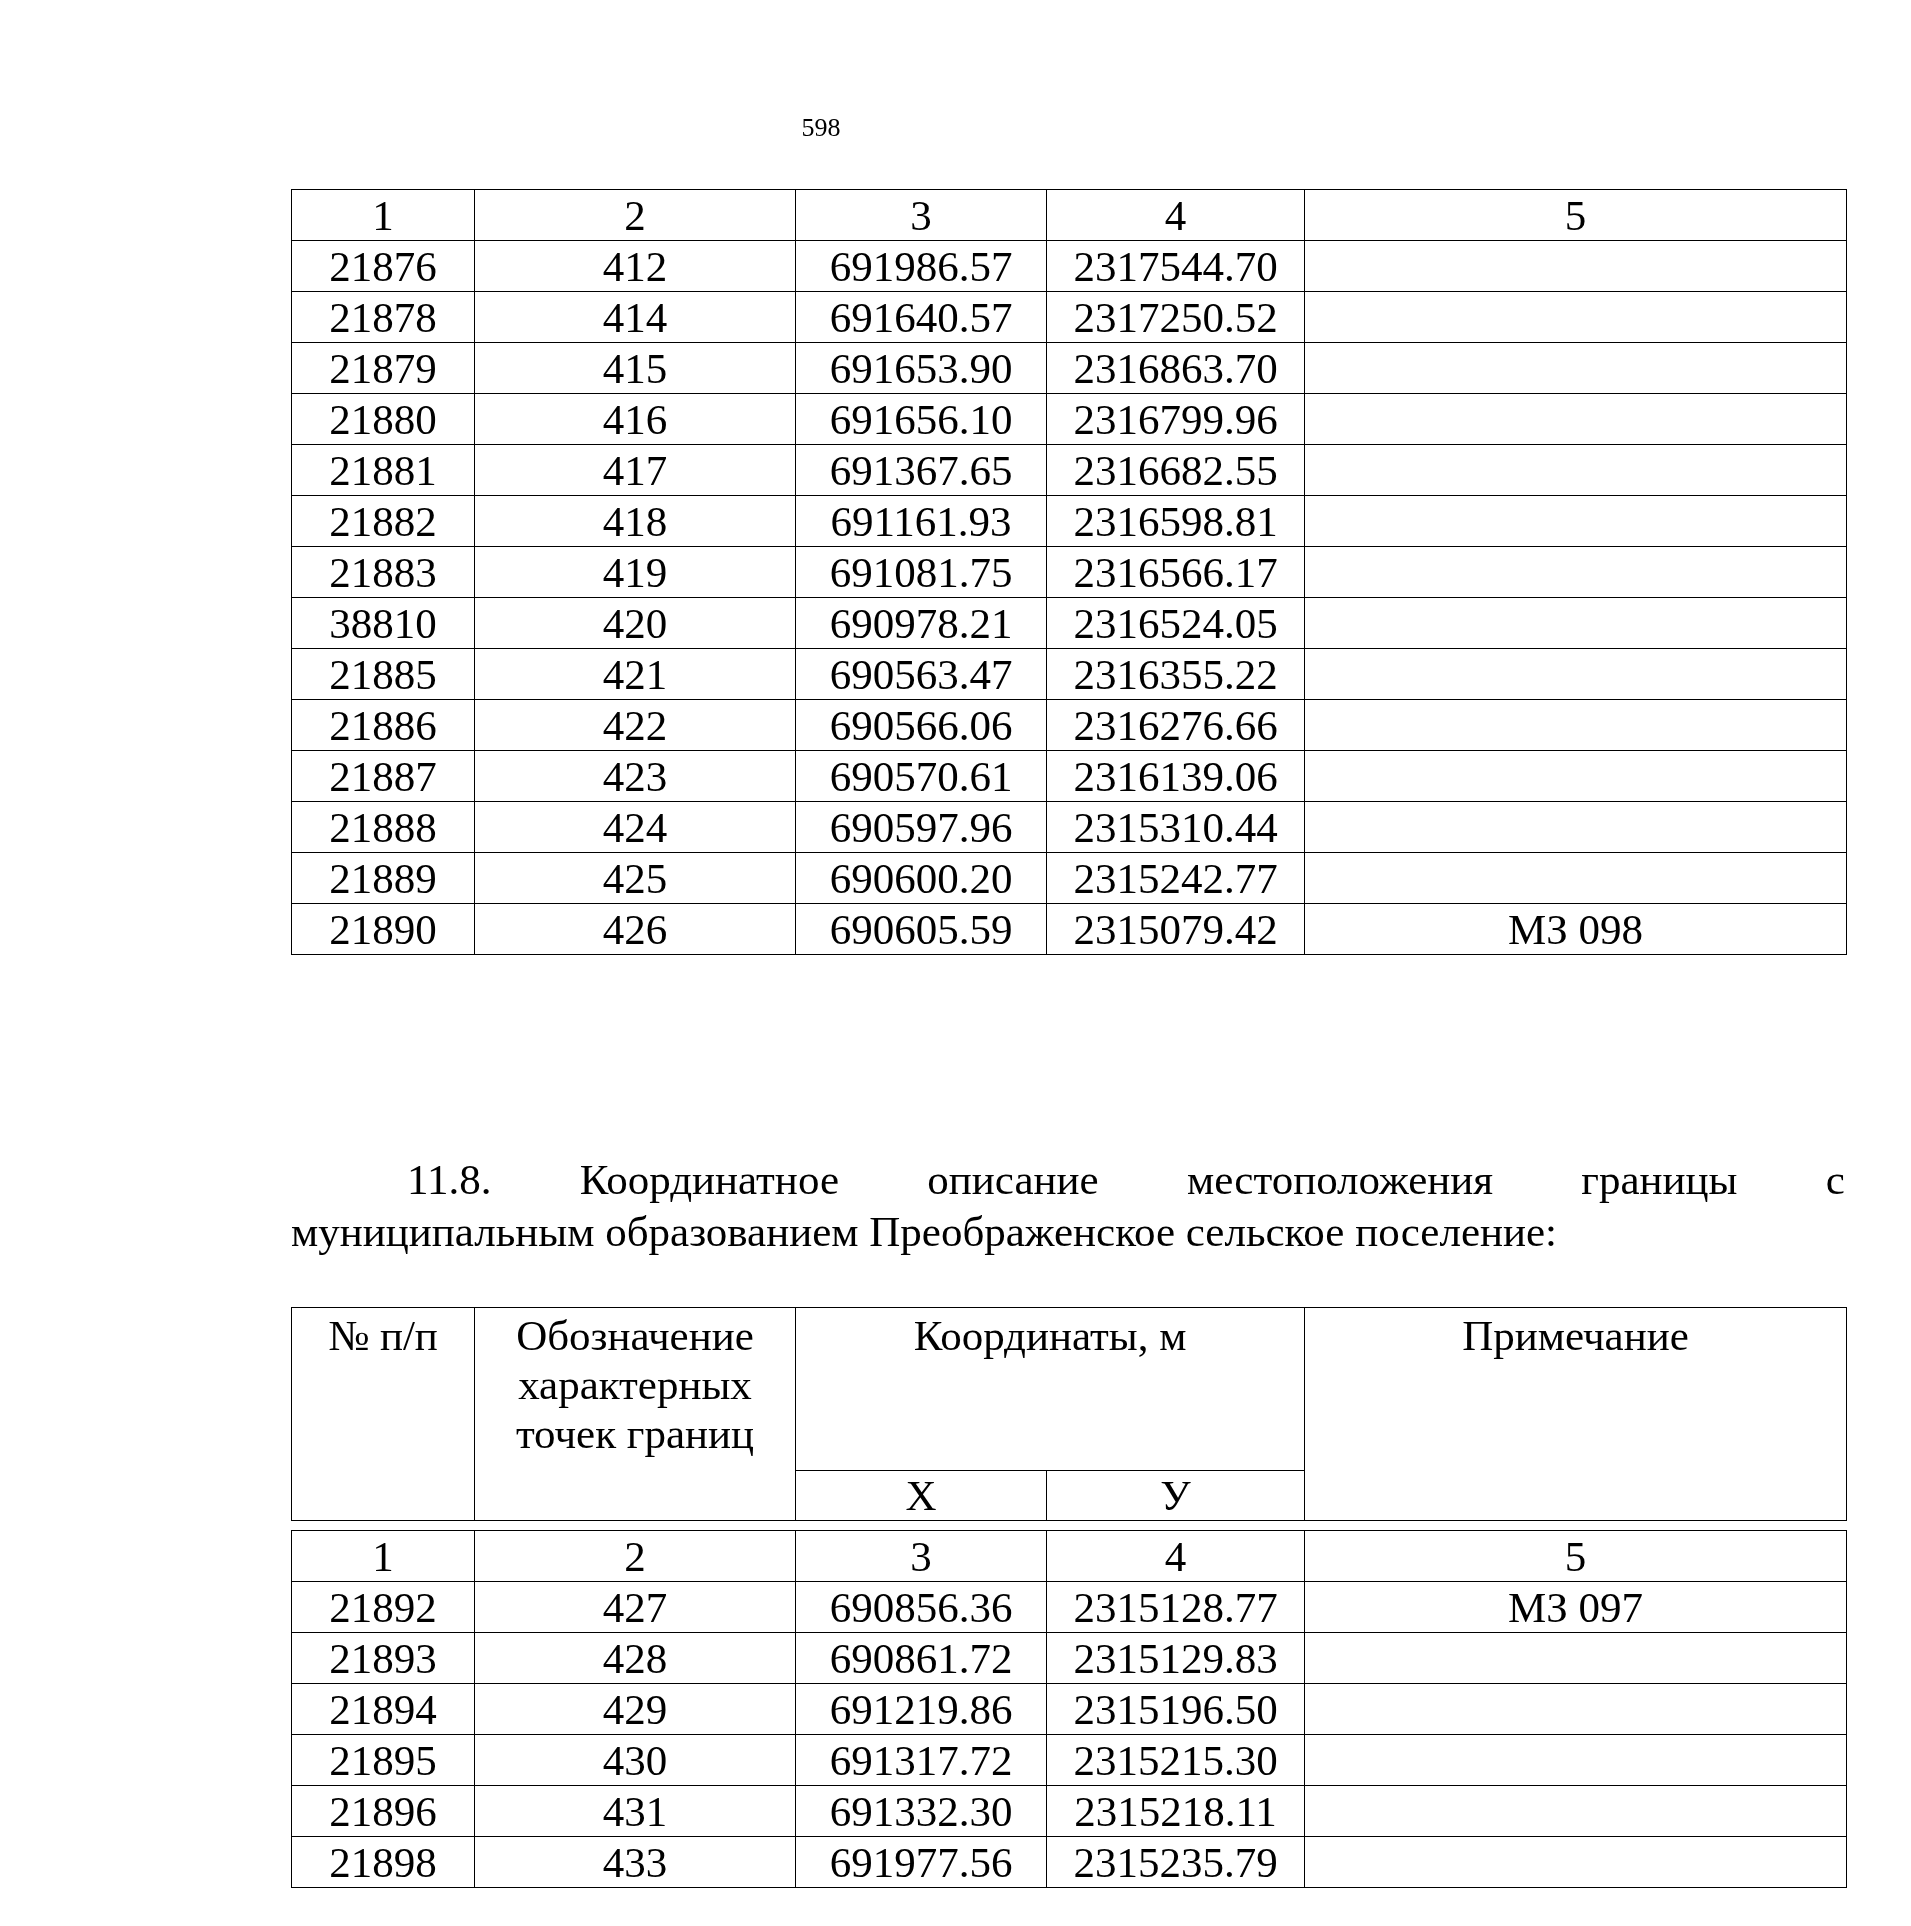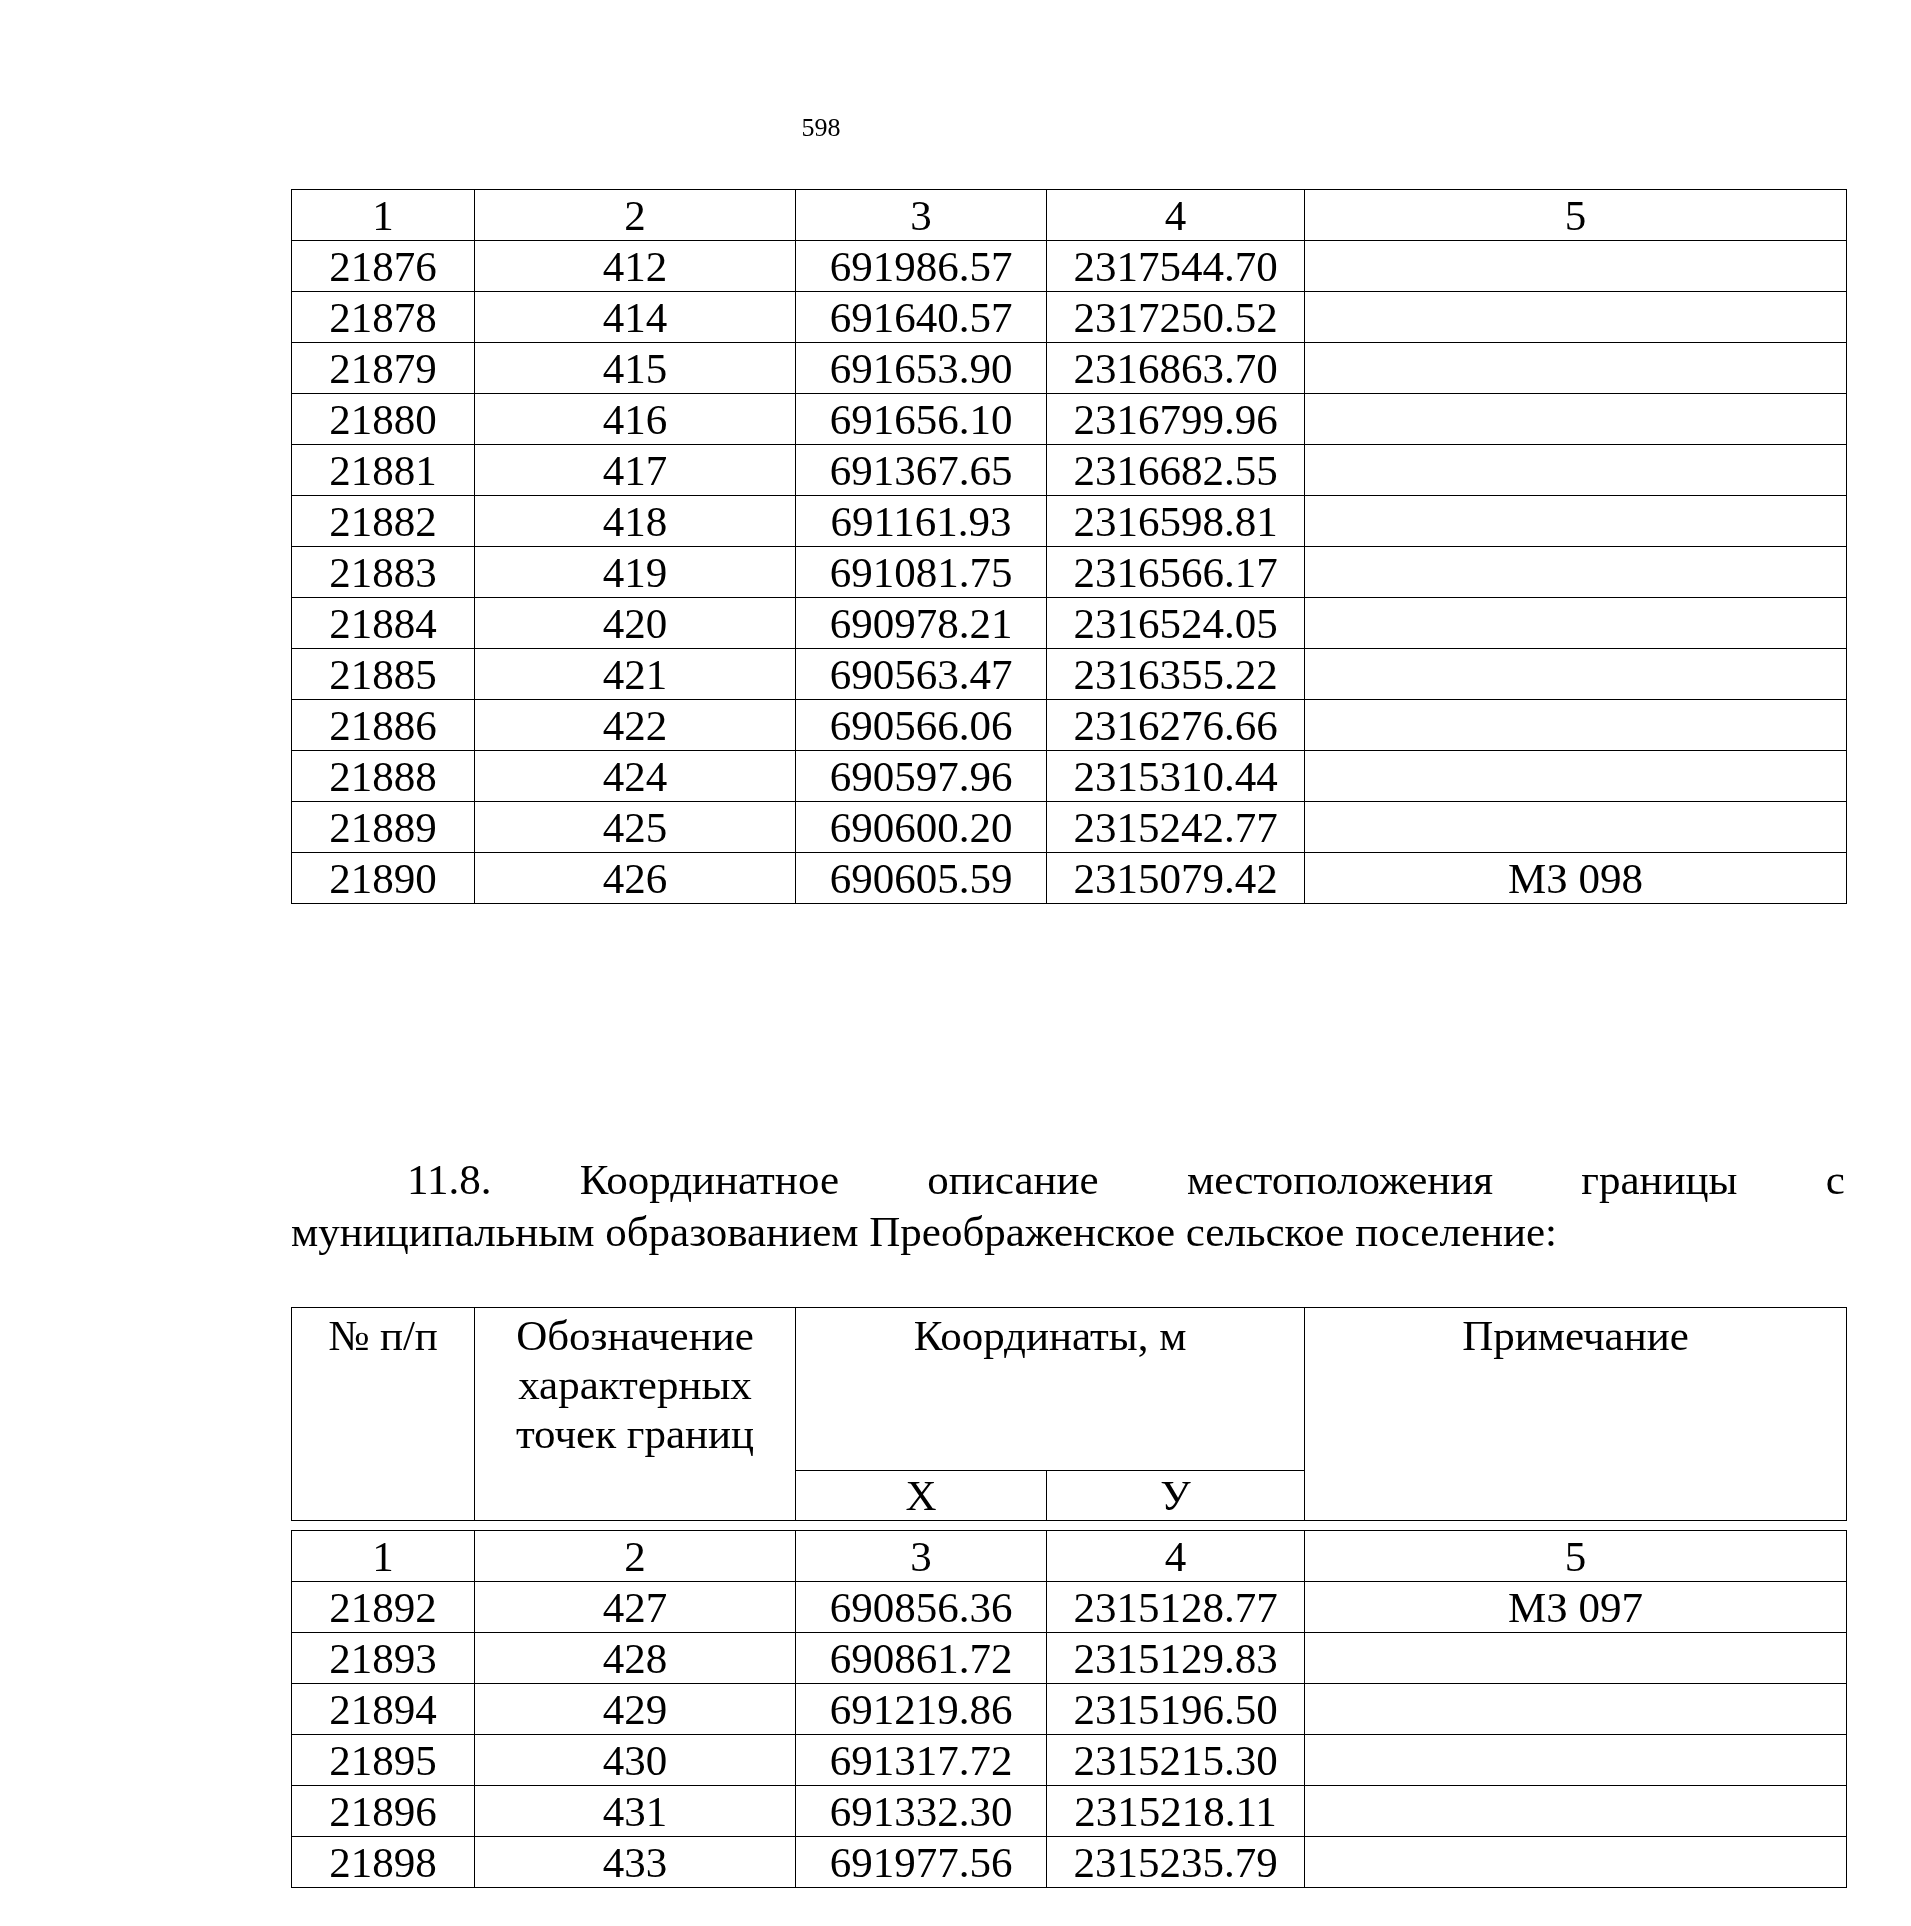--- a/index.html
+++ b/index.html
@@ -92,38 +92,45 @@
         <td></td>
       </tr>
       <tr>
         <td>21883</td>
         <td>419</td>
         <td class="thin-r">691081.75</td>
         <td class="thin-l">2316566.17</td>
         <td></td>
       </tr>
       <tr>
-        <td>21884</td>
+        <td>38810</td>
         <td>420</td>
         <td class="thin-r">690978.21</td>
         <td class="thin-l">2316524.05</td>
         <td></td>
       </tr>
       <tr>
         <td>21885</td>
         <td>421</td>
         <td class="thin-r">690563.47</td>
         <td class="thin-l">2316355.22</td>
         <td></td>
       </tr>
       <tr>
         <td>21886</td>
         <td>422</td>
         <td class="thin-r">690566.06</td>
         <td class="thin-l">2316276.66</td>
+        <td></td>
+      </tr>
+      <tr>
+        <td>21887</td>
+        <td>423</td>
+        <td class="thin-r">690570.61</td>
+        <td class="thin-l">2316139.06</td>
         <td></td>
       </tr>
       <tr>
         <td>21888</td>
         <td>424</td>
         <td class="thin-r">690597.96</td>
         <td class="thin-l">2315310.44</td>
         <td></td>
       </tr>
       <tr>

